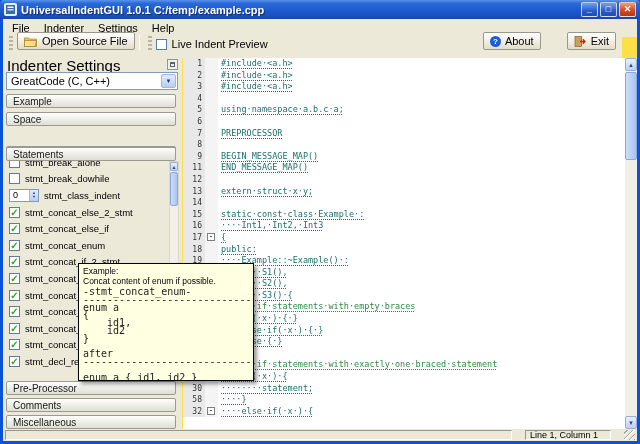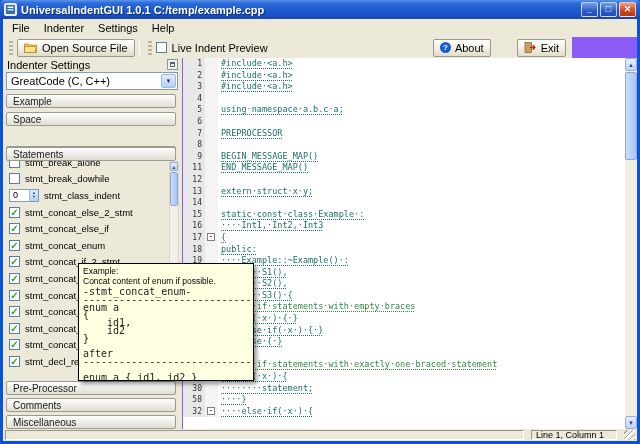--- a/index.html
+++ b/index.html
@@ -1,17 +1,17 @@
 <!DOCTYPE html>
 <html><head>
 <meta charset="utf-8">
 <style>
   *{margin:0;padding:0;box-sizing:border-box}
   html,body{width:640px;height:444px;overflow:hidden;background:#888;font-family:"Liberation Sans",sans-serif;}
-  #window{position:absolute;left:0;top:0;width:640px;height:444px;background:#8b5cf6;
+  #window{position:absolute;left:0;top:0;width:640px;height:444px;background:#fde047;
           border:3px solid #0A53D6;border-top:none;}
 
   
   .titlebar{position:absolute;left:-3px;top:0;width:640px;height:19px;
     background:linear-gradient(180deg,#5a94e8 0%,#2b68d8 18%,#1d5ad0 55%,#1a4fbf 85%,#1746a8 100%);
     display:flex;align-items:center;padding:0 4px;border-radius:4px 4px 0 0;}
   .app-icon{width:13px;height:13px;margin-right:4px;flex:none}
   .title-text{color:#fff;font-size:11px;font-weight:bold;text-shadow:1px 1px 1px rgba(0,0,0,.5);
     white-space:nowrap;overflow:hidden;flex:1}
   .win-btns{display:flex;gap:2px;margin-left:4px}
@@ -20,42 +20,42 @@
     display:flex;align-items:center;justify-content:center;line-height:1}
   .tbtn.min{align-items:flex-end;padding-bottom:2px}
   .tbtn.close{background:linear-gradient(#eca088,#d4502a 50%,#b03a14)}
 
   
   .menubar{position:absolute;left:0;top:19px;width:634px;height:18px;background:#ECE9D8;
     display:flex;align-items:center;padding-left:2px}
   .menu-item{font-size:11px;padding:2px 7px;color:#000}
 
   
-  .toolbar{position:absolute;left:0;top:37px;width:569px;height:21px;background:#ECE9D8;
-    display:flex;align-items:center;padding:0 6px 0 2px}
+  .toolbar{position:absolute;left:0;top:37px;width:619px;height:21px;background:#ECE9D8;
+    display:flex;align-items:flex-end;padding:0 6px 8px 2px}
   .grip{width:4px;height:14px;margin:0 4px;
     background:repeating-linear-gradient(180deg,#b9b5a4 0 2px,transparent 2px 4px)}
   .tool-btn{height:18px;border:1px solid #9a988c;border-radius:2px;
     background:linear-gradient(#ffffff,#efecdf 60%,#e2ddc9);display:flex;gap:4px;align-items:center;
     padding:0 6px;font-size:11px;font-family:"Liberation Sans",sans-serif;color:#000;cursor:default}
   .tsep{width:1px;height:15px;background:#b5b1a2;border-right:1px solid #fff;margin:0 4px}
   .tb-label{font-size:11px;margin-left:5px}
   .spacer{flex:1}
   .about-ico{width:11px;height:11px;border-radius:50%;background:#1a5cd6;color:#fff;font-size:8px;
     font-weight:bold;display:flex;align-items:center;justify-content:center;flex:none}
   .ico-wrap{display:flex;align-items:center;flex:none}
 
   
   .cb{width:11px;height:11px;border:1px solid #5a7da8;background:#fff;flex:none;
     display:flex;align-items:center;justify-content:center;font-size:10px;line-height:9px;
     color:#2da32d;font-weight:bold;overflow:hidden}
 
   
   .panel{position:absolute;left:0;top:58px;width:179px;height:371px;background:#ECE9D8}
-  .panel-header{position:absolute;left:4px;top:0;right:2px;height:14px;font-size:11px;color:#000;
+  .panel-header{position:absolute;left:4px;top:0;right:2px;height:14px;font-size:15px;color:#000;
     display:flex;align-items:center}
   .float-btn{position:absolute;right:4px;top:1px;width:11px;height:11px;border:1px solid #8a97a8;
     background:#f2efe4}
   .float-btn::before{content:"";position:absolute;inset:2px;border:1px solid #55637a;border-top-width:2px}
   .combo{position:absolute;left:3px;top:14px;right:4px;height:18px;border:1px solid #7F9DB9;
     background:#fff;font-size:11px}
   .combo-text{position:absolute;left:4px;top:2px;right:18px;white-space:nowrap;overflow:hidden}
   .combo-btn{position:absolute;right:1px;top:1px;bottom:1px;width:15px;border:1px solid #9ab8e8;
     border-radius:2px;background:linear-gradient(#e3ebfb,#b8cef2);display:flex;align-items:center;
     justify-content:center}
@@ -98,21 +98,21 @@
   .vscroll{position:absolute;left:622px;top:58px;width:12px;height:371px;background:#f2f0e6}
   .sb-btn{position:absolute;left:0;right:0;height:13px;background:linear-gradient(#e8f0fc,#bcd0f4);
     border:1px solid #95aedc;border-radius:2px;font-size:6px;color:#2a4a8a;display:flex;
     align-items:center;justify-content:center}
   .sb-btn.down{bottom:0}
   .sb-thumb{position:absolute;left:0;right:0;top:14px;height:88px;border:1px solid #89a8dd;
     border-radius:2px;background:linear-gradient(90deg,#cdddf8,#aac4f0)}
 
   
   .statusbar{position:absolute;left:0;top:429px;width:634px;height:12px;background:#ECE9D8;
-    display:flex;align-items:stretch;gap:7px;padding:1px 2px}
+    display:flex;align-items:stretch;gap:13px;padding:1px 2px}
   .status-panel{border:1px solid;border-color:#9a978c #fff #fff #9a978c;font-size:9px;
     padding:0 4px;display:flex;align-items:center;white-space:nowrap}
   .status-panel.main{flex:1}
   .status-panel.pos{width:86px}
   .size-grip{width:11px;background:
     repeating-linear-gradient(135deg,transparent 0 2px,#a8a494 2px 3px,#fff 3px 4px)}
 
   
   .tooltip{position:absolute;left:75px;top:263px;width:176px;height:118px;background:#FFFFE1;
     border:1px solid #000;box-shadow:3px 3px 4px rgba(0,0,0,.4);z-index:50;padding:2px 4px;

